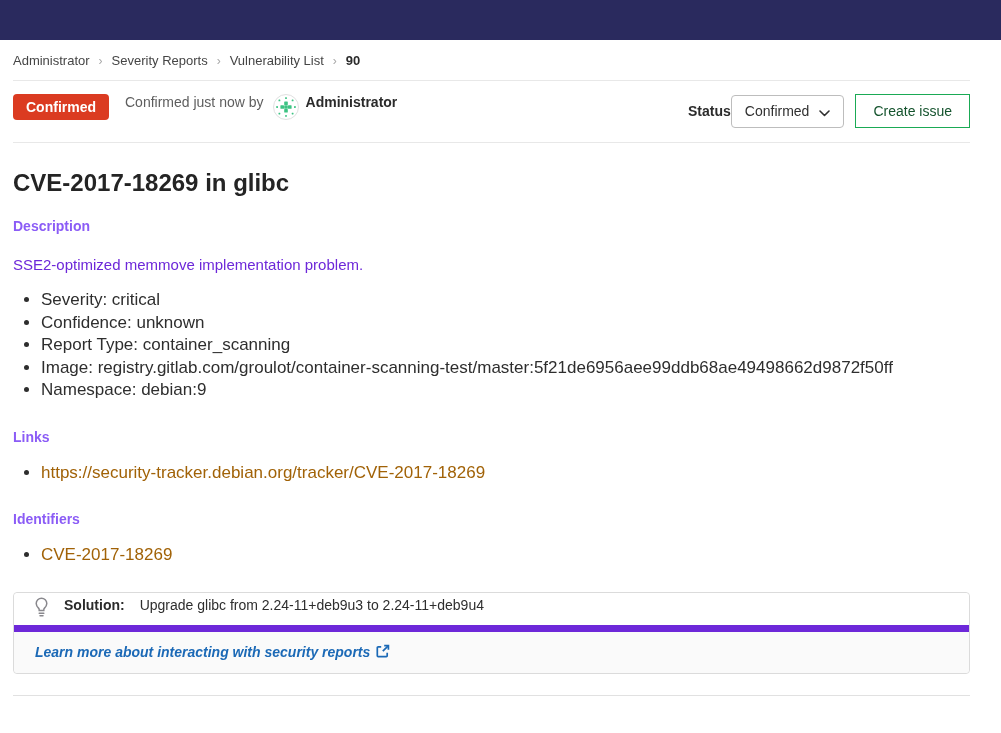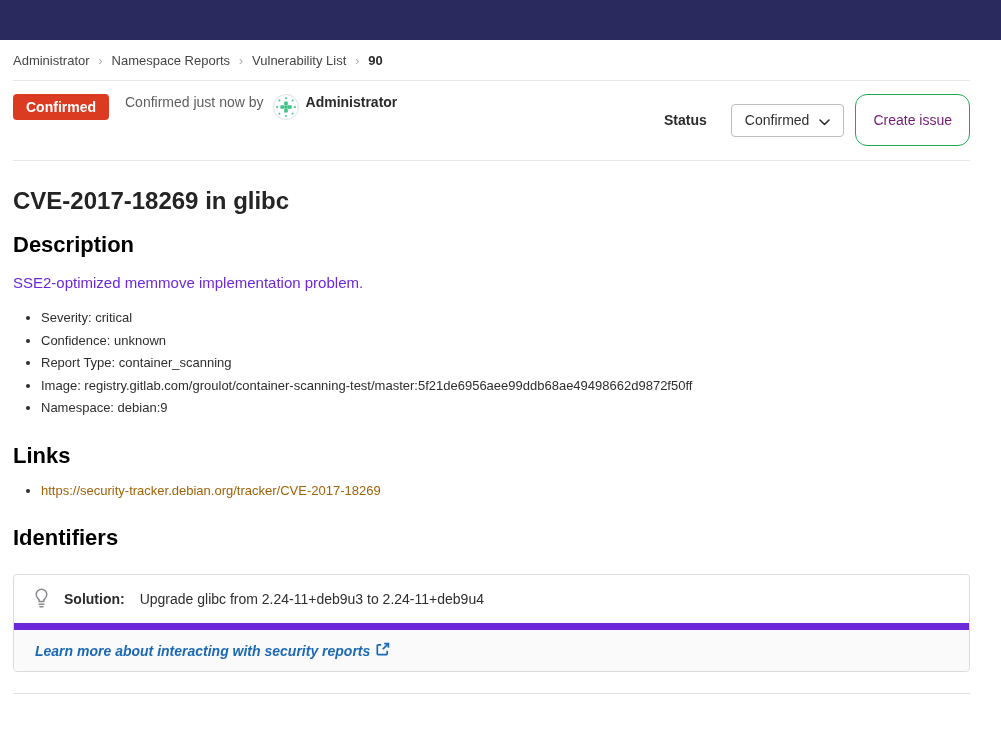--- a/index.html
+++ b/index.html
@@ -38,66 +38,66 @@
   .badge-confirmed {
     background: #db3b21; color: #ffffff;
     font-weight: 600; font-size: 14px;
     padding: 5px 13px; border-radius: 4px;
     line-height: 16px;
   }
   .activity-text { color: #5e5e5e; margin-left: 16px; }
   .avatar { width: 26px; height: 26px; margin-left: 9px; border-radius: 50%; display: inline-block; cursor: pointer; }
   .user-name { font-weight: 700; color: #2b2b2b; margin-left: 7px; cursor: pointer; }
   .right-group { margin-left: auto; display: flex; align-items: center; }
-  .status-label { font-weight: 700; color: #2b2b2b; margin-right: 24px; }
+  .status-label { font-weight: 700; color: #2b2b2b; margin-right: 0; }
   .status-dropdown {
     display: inline-flex; align-items: center;
     background: #fff; border: 1px solid #bdbdbd; border-radius: 4px;
     height: 33px; padding: 0 13px;
     font-size: 14px; color: #303030; cursor: pointer;
     font-family: inherit;
   }
   .status-dropdown .chev { margin-left: 10px; margin-top: 2px; }
   .create-issue-btn {
     margin-left: 11px;
-    background: #fff; border: 1px solid #1aaa55; border-radius: 12px;
-    color: #701a75; font-size: 14px;
-    height: 52px; padding: 0 17px; cursor: pointer;
+    background: #fff; border: 1px solid #1aaa55; border-radius: 0;
+    color: #14532d; font-size: 14px;
+    height: 34px; padding: 0 17px; cursor: pointer;
     font-family: inherit;
   }
   
   .page-title {
     margin: 24px 0 0 0;
     font-size: 24px; font-weight: 700; color: #242424;
     line-height: 31px;
   }
   .section-heading {
     margin: 17px 0 0 0;
-    font-size: 22px; font-weight: 700; color: #000000;
+    font-size: 14px; font-weight: 700; color: #8b5cf6;
     line-height: 23px;
   }
   .section-heading.gap-lg { margin-top: 24px; }
   .desc-text {
     margin: 16px 0 0 0;
     font-size: 15px; line-height: 22px; color: #6d28d9;
   }
   ul.detail-list {
     margin: 13px 0 0 0; padding: 0 0 0 28px;
-    font-size: 13px; color: #2e2e2e;
+    font-size: 17px; color: #2e2e2e;
   }
   ul.detail-list li { line-height: 22.5px; }
   a.blue-link { color: #a16207; text-decoration: none; cursor: pointer; }
   
   .solution-card {
     margin-top: 25px;
     border: 1px solid #dbdbdb; border-radius: 4px;
   }
   .solution-row {
-    display: flex; align-items: center;
-    height: 48px; padding: 16px 20px;
+    display: flex; 
+    height: 32px; padding: 4px 20px;
     background: #ffffff;
     border-radius: 4px 4px 0 0;
   }
   .bulb { flex: 0 0 auto; margin-right: 15px; }
   .solution-label { font-weight: 700; color: #2b2b2b; margin-right: 15px; }
   .solution-text { color: #2e2e2e; }
   .card-footer {
     height: 48px; display: flex; align-items: center;
     background: #fafafa;
     border-top: 7px solid #6d28d9;
@@ -119,21 +119,21 @@
 </head>
 <body>
 
 <nav class="navbar"></nav>
 
 <div class="container">
 
   <div class="breadcrumb-bar">
     <a class="crumb">Administrator</a>
     <span class="crumb-sep">›</span>
-    <a class="crumb">Namespace Reports</a>
+    <a class="crumb">Severity Reports</a>
     <span class="crumb-sep">›</span>
     <a class="crumb">Vulnerability List</a>
     <span class="crumb-sep">›</span>
     <span class="crumb-current">90</span>
   </div>
 
   <div class="status-row">
     <span class="badge-confirmed">Confirmed</span>
     <span class="activity-text">Confirmed just now by</span>
     <span class="avatar">
@@ -185,20 +185,25 @@
   </ul>
 
   <h2 class="section-heading gap-lg">Links</h2>
   <ul class="detail-list">
     <li>
       <a class="blue-link">https://security-tracker.debian.org/tracker/CVE-2017-18269</a>
     </li>
   </ul>
 
   <h2 class="section-heading gap-lg">Identifiers</h2>
+  <ul class="detail-list">
+    <li>
+      <a class="blue-link">CVE-2017-18269</a>
+    </li>
+  </ul>
 
   <div class="solution-card">
     <div class="solution-row">
       <span class="bulb">
         <svg width="15" height="20" viewBox="0 0 15 20">
           <path d="M7.5 1.2a5.3 5.3 0 0 1 5.3 5.3c0 2.1-1.2 3.5-2.3 4.6-.5.5-.7 1-.7 1.6v.8H5.2v-.8c0-.6-.2-1.1-.7-1.6C3.4 10 2.2 8.6 2.2 6.5A5.3 5.3 0 0 1 7.5 1.2z" fill="none" stroke="#89888d" stroke-width="1.5"></path>
           <line x1="5.2" y1="16.2" x2="9.8" y2="16.2" stroke="#89888d" stroke-width="1.5" stroke-linecap="round"></line>
           <line x1="6" y1="18.7" x2="9" y2="18.7" stroke="#89888d" stroke-width="1.5" stroke-linecap="round"></line>
         </svg>
       </span>

